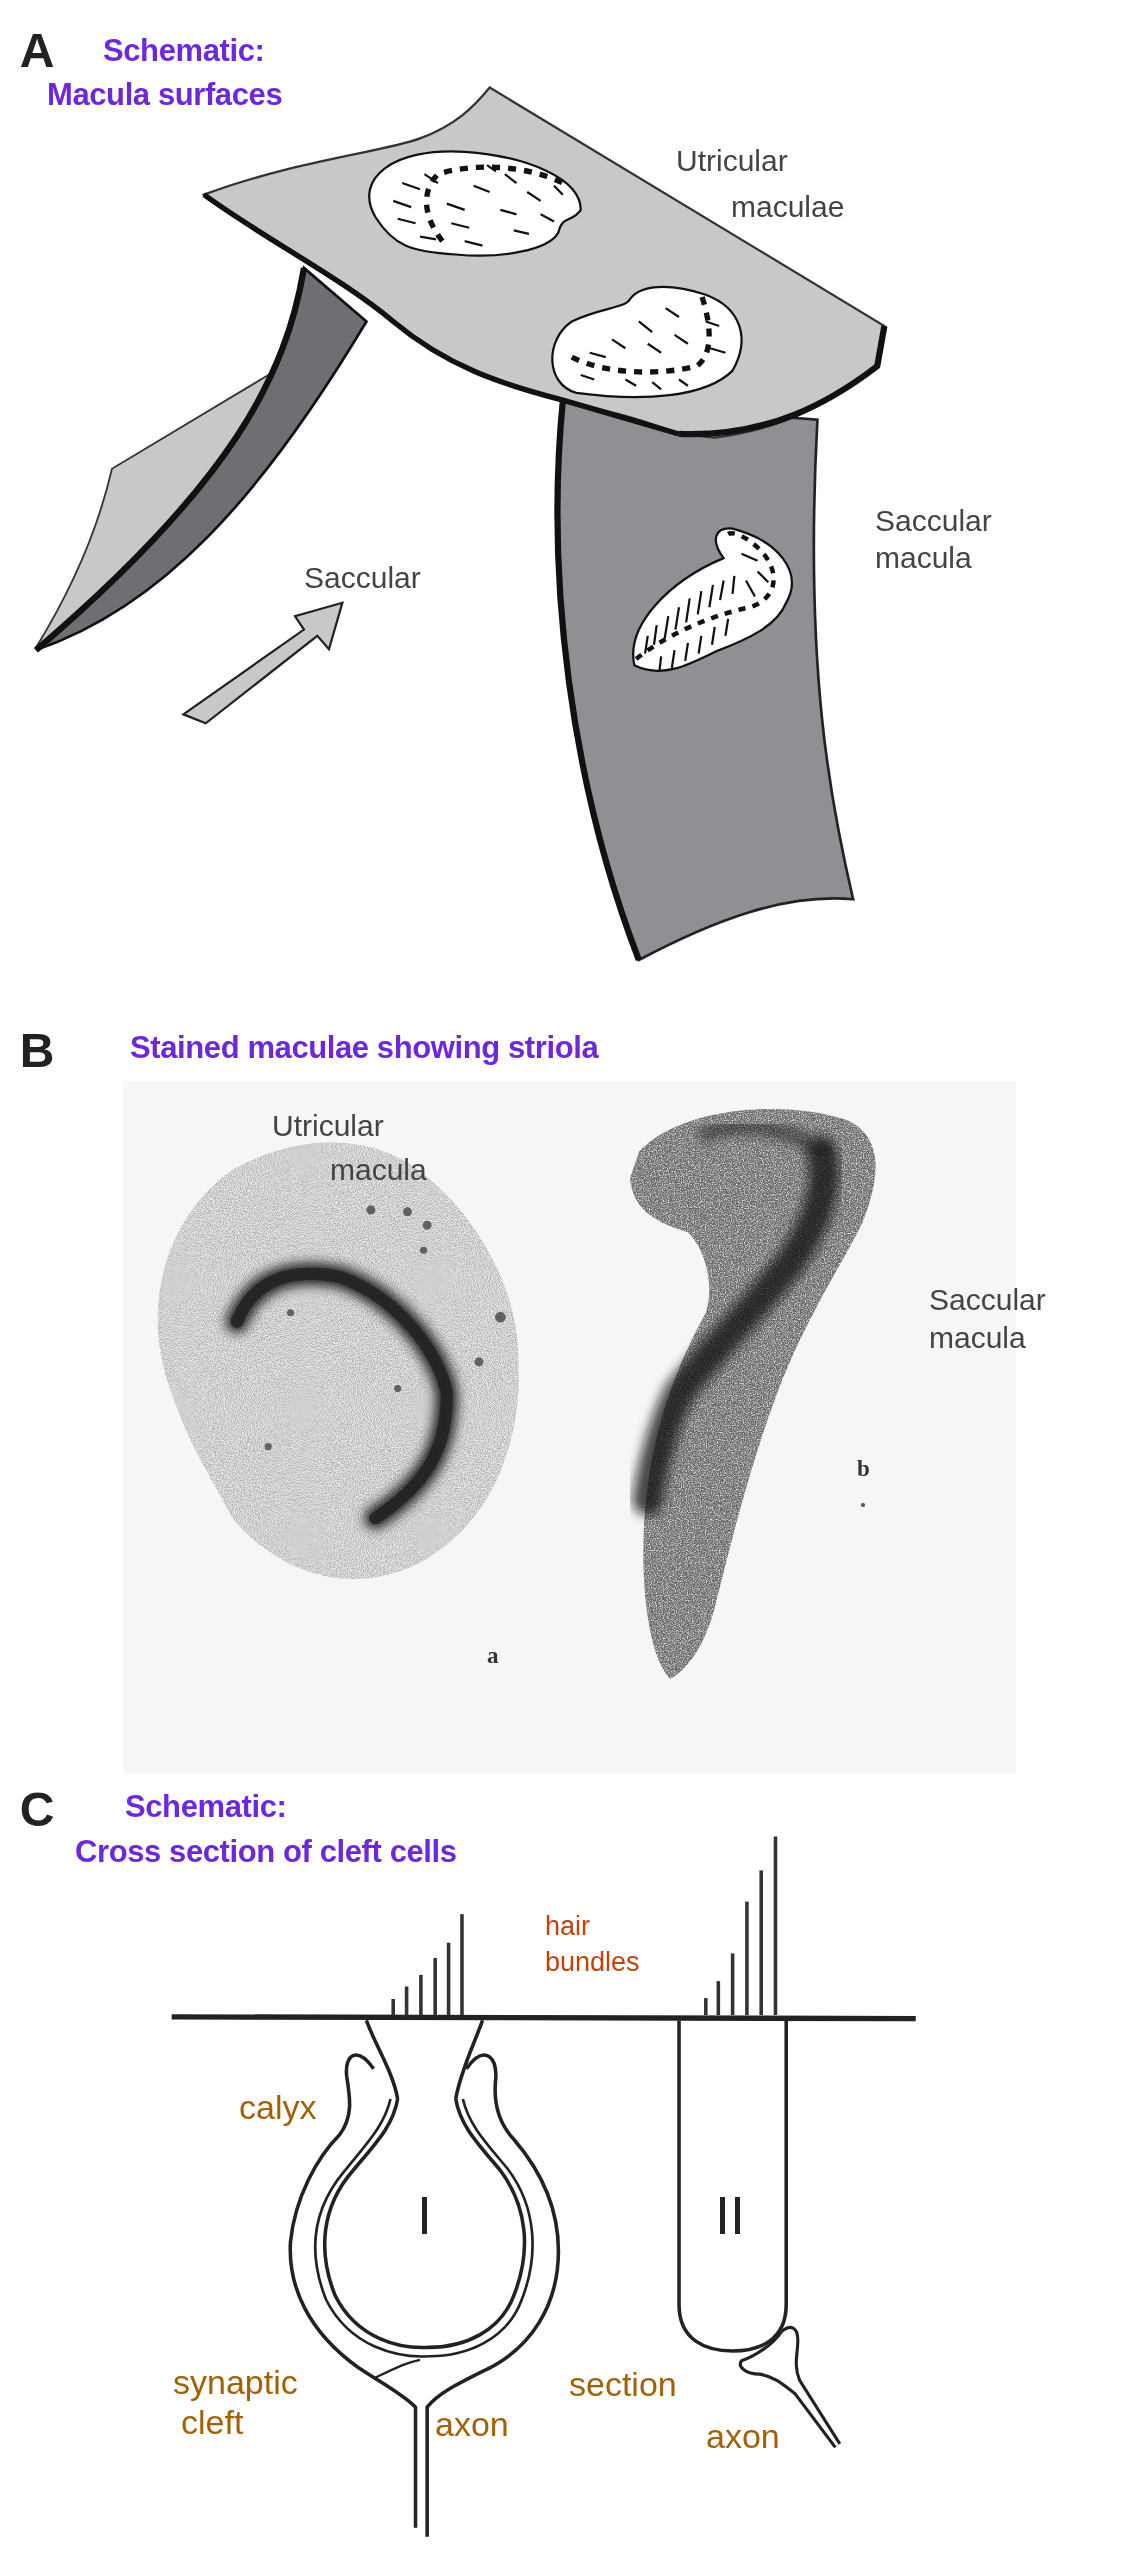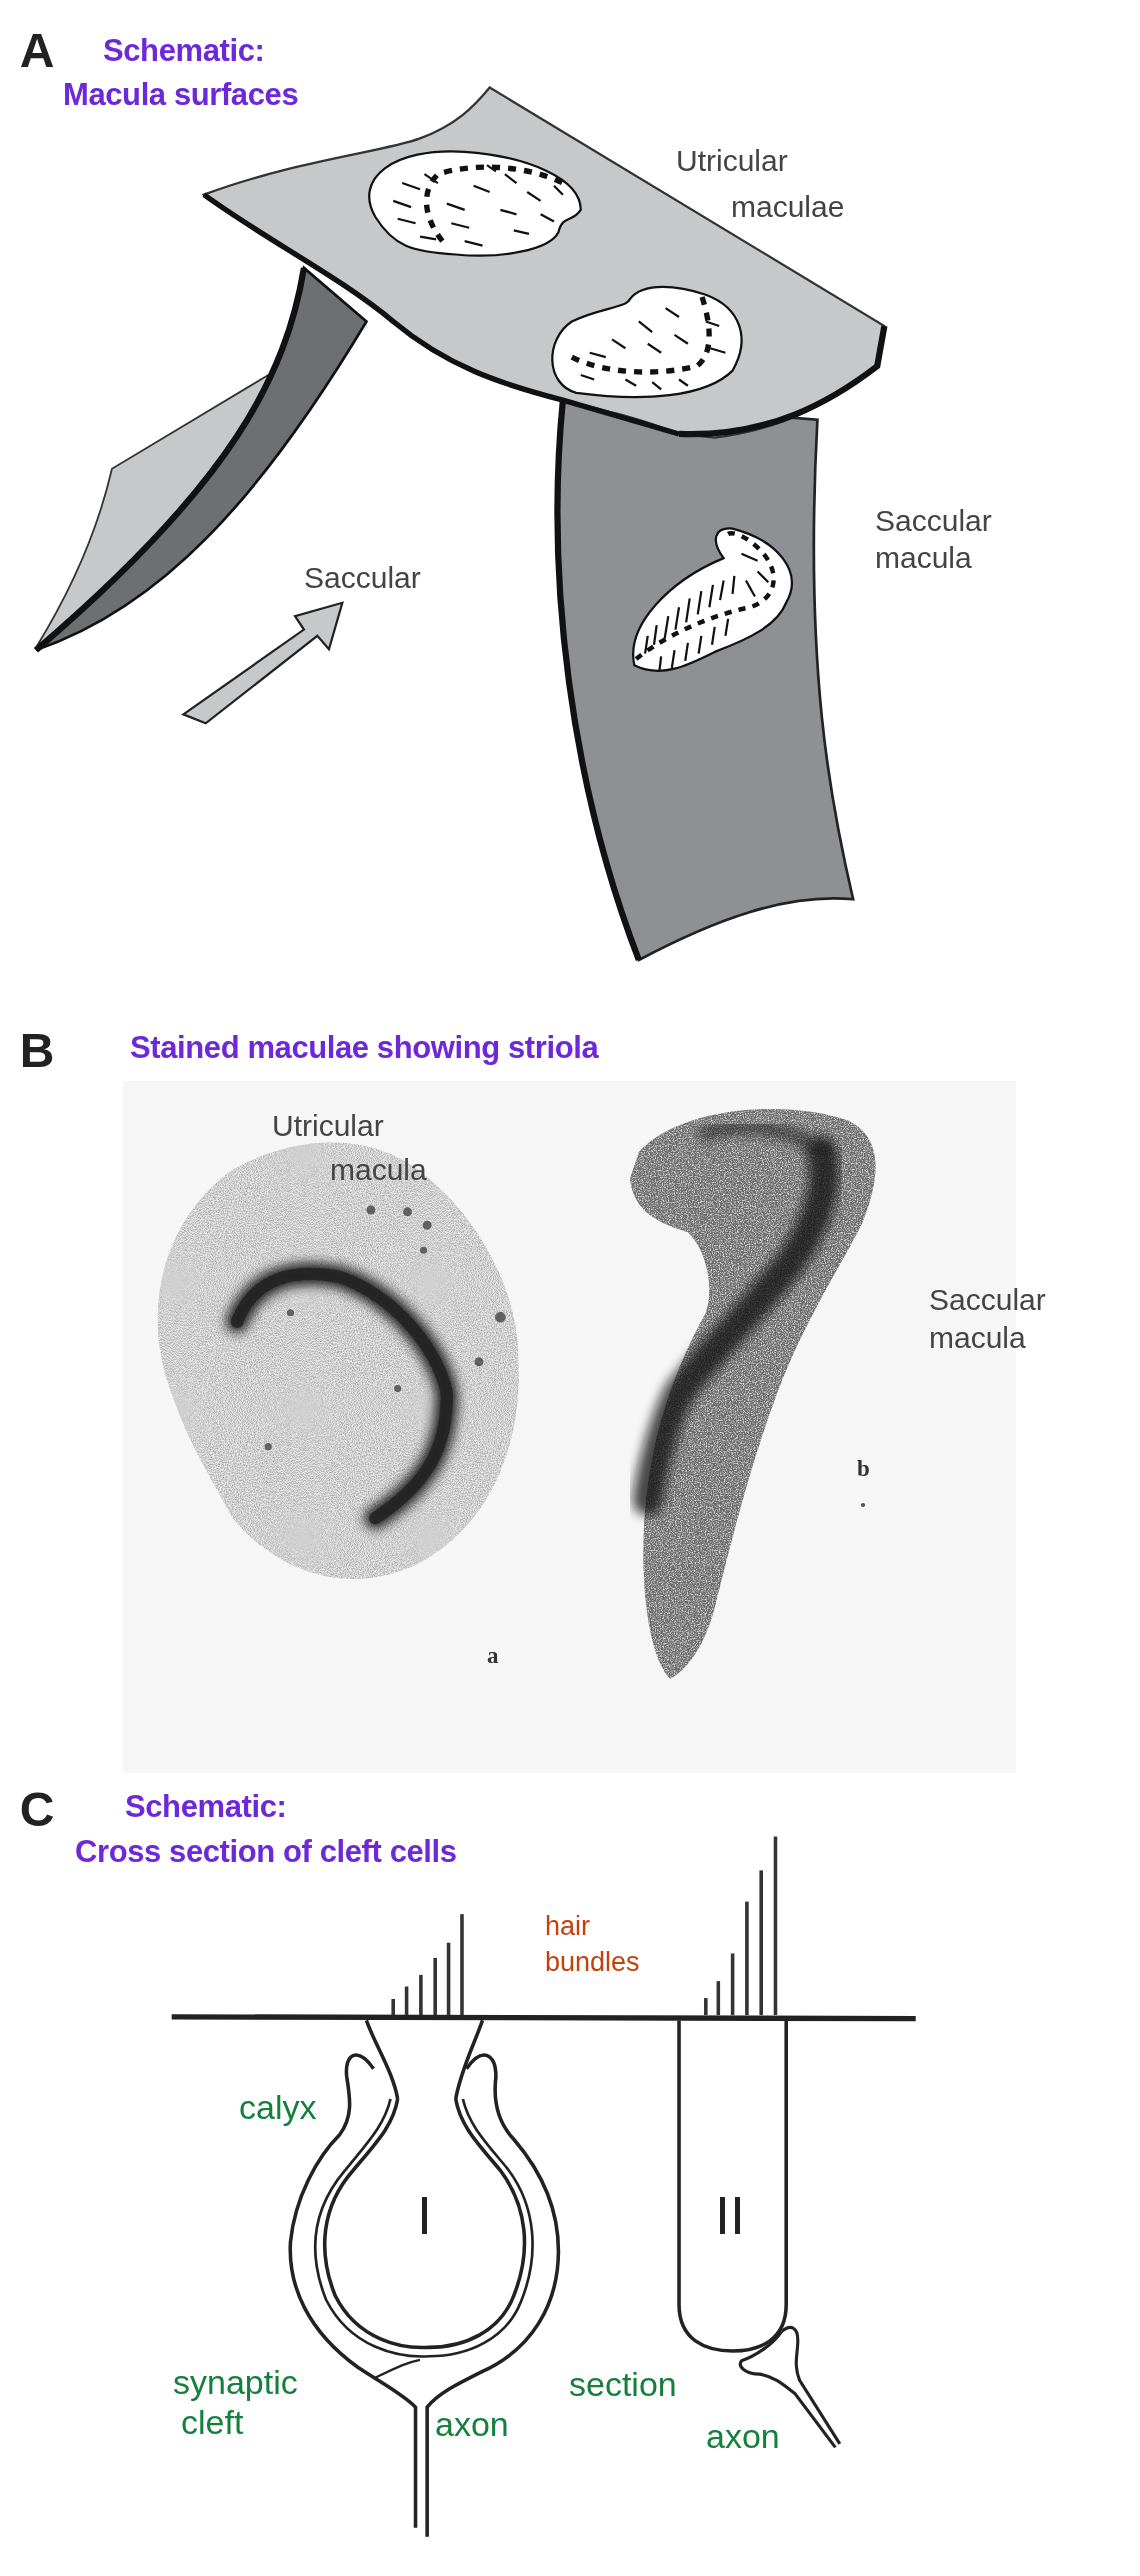--- a/index.html
+++ b/index.html
@@ -7,37 +7,37 @@
            font-family: "Liberation Sans", sans-serif; color: #333; }
     .abs { position: absolute; }
     .panel-letter { position: absolute; font-family: "Liberation Sans", sans-serif;
                     font-weight: bold; font-size: 48px; color: #222; line-height: 1; }
     .panel-title { position: absolute; font-family: "Liberation Sans", sans-serif;
                    font-weight: bold; font-size: 31px; color: #6d28d9; line-height: 41px;
                    letter-spacing: -0.4px; }
     .lbl { position: absolute; font-family: "Liberation Sans", sans-serif;
            font-size: 30px; color: #444; line-height: 36px; }
     .lbl-c { position: absolute; font-family: "Liberation Sans", sans-serif;
-             font-size: 34px; color: #15803d; line-height: 38px; }
+             font-size: 34px; color: #a16207; line-height: 38px; }
     .lbl-small { position: absolute; font-family: "Liberation Sans", sans-serif;
                  font-size: 27px; color: #c2410c; line-height: 30px; }
     .sub { position: absolute; font-family: "Liberation Serif", serif;
            font-weight: bold; font-size: 23px; color: #333; }
     .roman { position: absolute; font-family: "Liberation Sans", sans-serif;
              font-size: 54px; color: #222; }
     svg { position: absolute; left: 0; top: 0; }
     .photo-bg { position: absolute; background: #f6f6f6; }
   </style>
 </head>
 <body>
 
 <div>
   <div class="panel-letter" style="left:19.7px; top:27px;">A</div>
   <div class="panel-title" style="left:103px; top:29.5px;">Schematic:</div>
-  <div class="panel-title" style="left:63px; top:74px;">Macula surfaces</div>
+  <div class="panel-title" style="left:47px; top:74px;">Macula surfaces</div>
 
   <svg width="1141" height="1018" viewBox="0 0 1277 1140">
 
     <path d="M 40 725 C 80 660, 110 590, 125 525 L 300 420 L 290 470 C 230 600, 150 680, 40 725 Z" fill="#c7c8ca" stroke="#333" stroke-width="2"></path>
 
     <path d="M 340 300 C 320 420, 260 540, 40 728 C 180 680, 290 560, 410 360 Z" fill="#6e6f72" stroke="#111" stroke-width="3"></path>
     <path d="M 340 300 C 320 420, 260 540, 40 728" fill="none" stroke="#111" stroke-width="7"></path>
 
     <path d="M 630 448 C 610 650, 640 880, 715 1075 C 800 1030, 880 1000, 955 1007 C 930 900, 900 750, 915 470 Z" fill="#8f9093" stroke="#222" stroke-width="3"></path>
     <path d="M 630 448 C 610 650, 640 880, 715 1075" fill="none" stroke="#111" stroke-width="7"></path>

